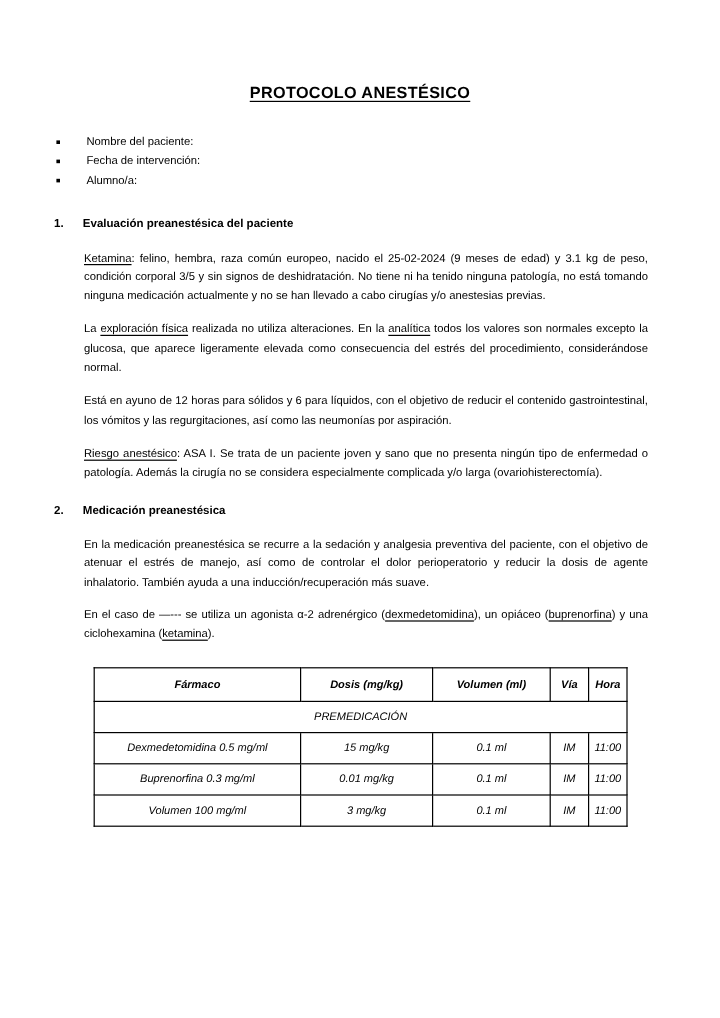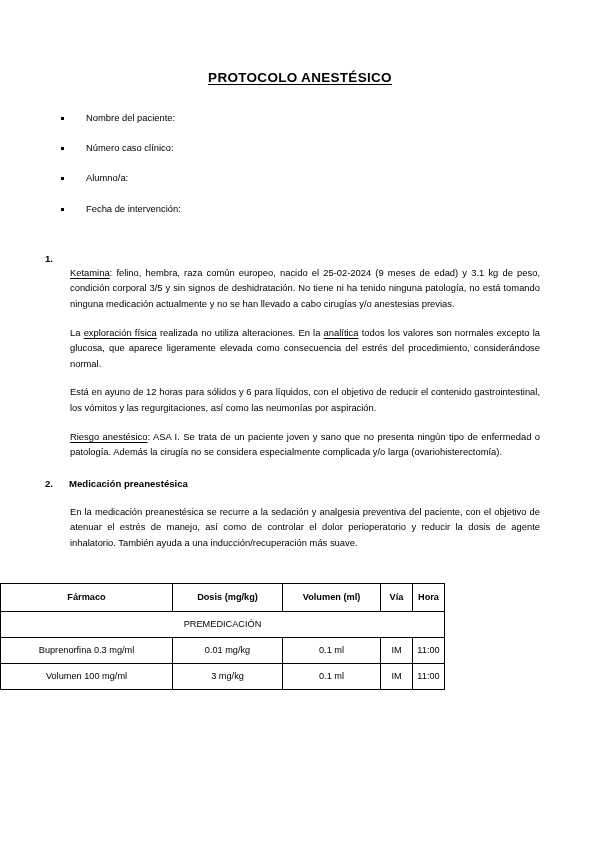--- a/index.html
+++ b/index.html
@@ -39,21 +39,21 @@
     list-style: none;
     margin: 0;
     padding: 0;
     margin-top: 26px;
   }
   .bullet-list li {
     position: relative;
     font-size: 9.4px;
     line-height: 14.2px;
     padding-left: 70px;
-    margin: 16px;
+    margin: 2px;
   }
   .bullet-list li::before {
     content: "";
     position: absolute;
     left: 45px;
     top: 6px;
     width: 3px;
     height: 3px;
     background: #000;
   }
@@ -86,22 +86,24 @@
   }
   .para-gap { height: 13px; }
   .para-gap-sm { height: 12px; }
   u.term {
     text-decoration: underline;
     text-underline-offset: 1.5px;
   }
   .before-table-gap { height: 20px; }
   table.med-table {
     border-collapse: collapse;
+    margin-left: 78px;
     width: 444px;
     table-layout: fixed;
+    font-style: italic;
   }
   table.med-table td, table.med-table th {
     border: 1.1px solid #000000;
     font-size: 9.2px;
     text-align: center;
     vertical-align: middle;
     height: 25px;
     padding: 0 2px;
     font-weight: normal;
   }
@@ -121,29 +123,29 @@
 </style>
 </head>
 <body>
 
 <div class="page">
 
   <h1 class="doc-title"><span>PROTOCOLO ANESTÉSICO</span></h1>
 
   <ul class="bullet-list">
     <li><span>Nombre del paciente:</span></li>
-    <li><span>Número caso clínico:</span></li>
+    <li><span>Fecha de intervención:</span></li>
     <li><span>Alumno/a:</span></li>
-    <li><span>Fecha de intervención:</span></li>
   </ul>
 
   <div class="sec1-gap"></div>
 
   <div class="section-heading">
     <span class="num">1.</span>
+    <span class="txt">Evaluación preanestésica del paciente</span>
   </div>
 
   <div class="para-gap"></div>
 
   <p class="body-para"><u class="term">Ketamina</u><span>: felino, hembra, raza común europeo, nacido el 25-02-2024 (9 meses de edad) y 3.1 kg de peso, condición corporal 3/5 y sin signos de deshidratación. No tiene ni ha tenido ninguna patología, no está tomando ninguna medicación actualmente y no se han llevado a cabo cirugías y/o anestesias previas.</span></p>
 
   <div class="para-gap"></div>
 
   <p class="body-para"><span>La </span><u class="term">exploración física</u><span> realizada no utiliza alteraciones. En la </span><u class="term">analítica</u><span> todos los valores son normales excepto la glucosa, que aparece ligeramente elevada como consecuencia del estrés del procedimiento, considerándose normal.</span></p>
 
@@ -161,20 +163,21 @@
     <span class="num">2.</span>
     <span class="txt">Medicación preanestésica</span>
   </div>
 
   <div class="para-gap"></div>
 
   <p class="body-para"><span>En la medicación preanestésica se recurre a la sedación y analgesia preventiva del paciente, con el objetivo de atenuar el estrés de manejo, así como de controlar el dolor perioperatorio y reducir la dosis de agente inhalatorio. También ayuda a una inducción/recuperación más suave.</span></p>
 
   <div class="para-gap-sm"></div>
 
+  <p class="body-para"><span>En el caso de —--- se utiliza un agonista α-2 adrenérgico (</span><u class="term">dexmedetomidina</u><span>), un opiáceo (</span><u class="term">buprenorfina</u><span>) y una ciclohexamina (</span><u class="term">ketamina</u><span>).</span></p>
 
   <div class="before-table-gap"></div>
 
   <table class="med-table">
     <colgroup>
       <col class="c1">
         <col class="c2">
         <col class="c3">
         <col class="c4">
         <col class="c5">
@@ -186,20 +189,27 @@
         <th>Volumen (ml)</th>
         <th>Vía</th>
         <th>Hora</th>
       </tr>
     </thead>
     <tbody>
       <tr>
         <td class="section-row" colspan="5">PREMEDICACIÓN</td>
       </tr>
       <tr>
+        <td>Dexmedetomidina 0.5 mg/ml</td>
+        <td>15 mg/kg</td>
+        <td>0.1 ml</td>
+        <td>IM</td>
+        <td>11:00</td>
+      </tr>
+      <tr>
         <td>Buprenorfina 0.3 mg/ml</td>
         <td>0.01 mg/kg</td>
         <td>0.1 ml</td>
         <td>IM</td>
         <td>11:00</td>
       </tr>
       <tr>
         <td>Volumen 100 mg/ml</td>
         <td>3 mg/kg</td>
         <td>0.1 ml</td>

